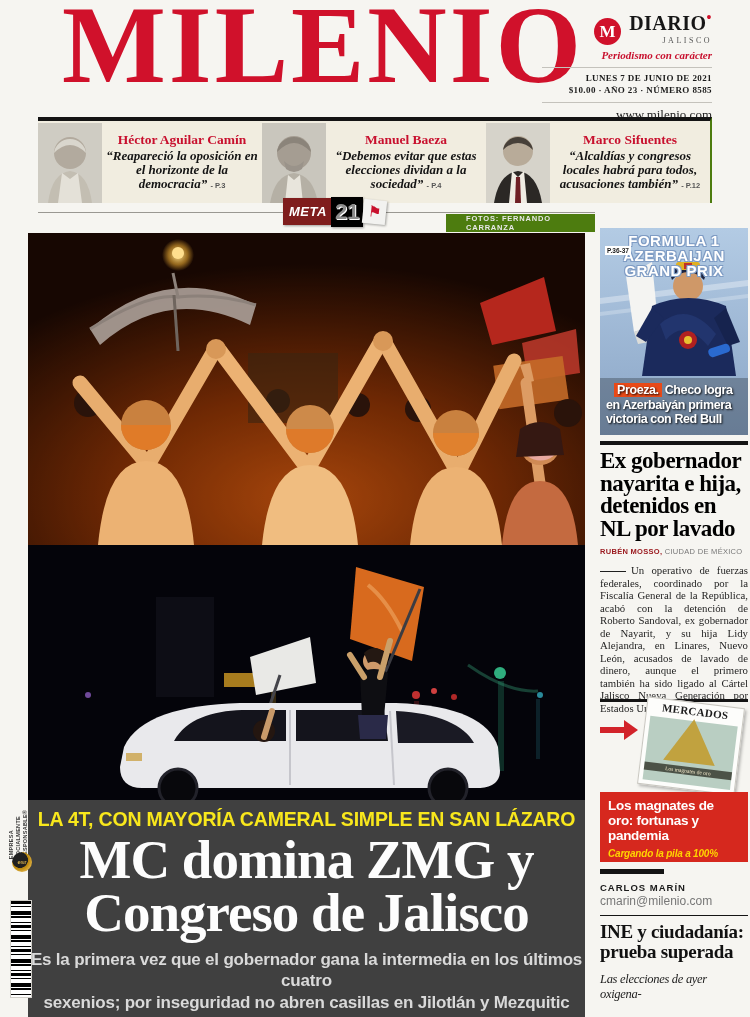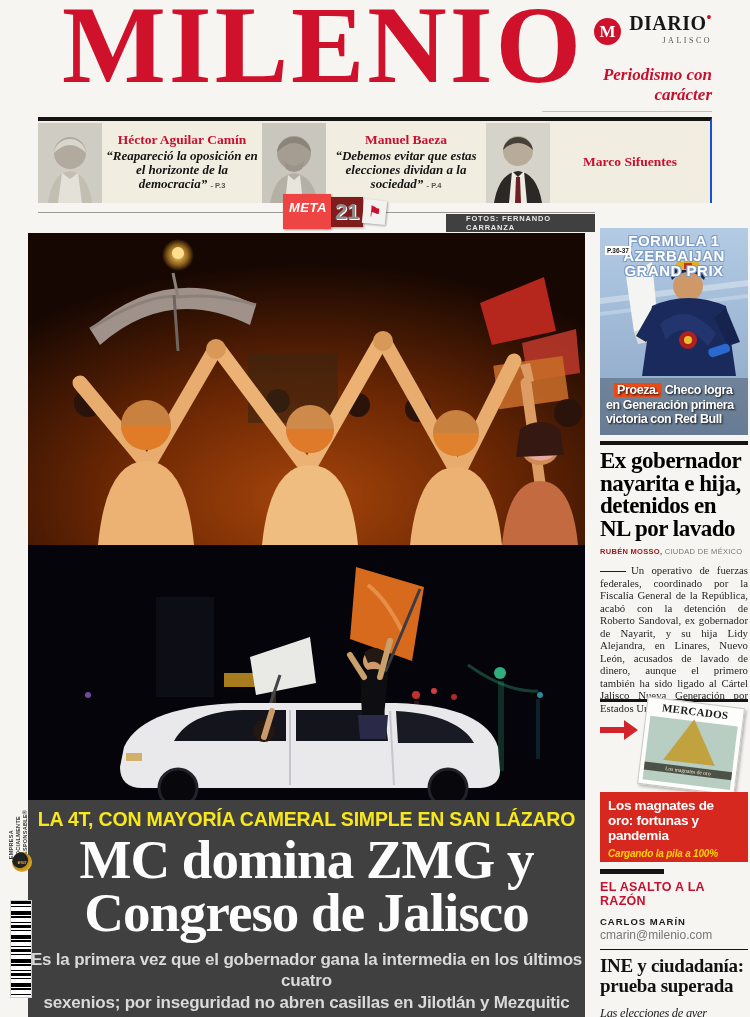--- a/index.html
+++ b/index.html
@@ -11,46 +11,46 @@
   .mast-title { position:absolute; left:24px; top:-16px; font-family:"Liberation Serif", serif;
     font-weight:bold; font-size:110px; line-height:1; letter-spacing:3px; color:#d0112b; }
   .m-mark { position:absolute; left:556px; top:12px; width:27px; height:27px; border-radius:50%;
     background:#d0112b; color:#fff; font-family:"Liberation Serif", serif; font-weight:bold;
     font-size:17px; display:flex; align-items:center; justify-content:center; }
   .mast-right { position:absolute; right:0; top:4px; width:170px; text-align:right;
     font-family:"Liberation Serif", serif; }
   .edition { font-size:20px; font-weight:bold; color:#161616; letter-spacing:.5px; }
   .edition .dot { color:#d0112b; font-size:14px; vertical-align:super; }
   .region { font-size:8px; letter-spacing:2.5px; color:#555; margin-top:1px; }
-  .tagline { font-size:17px; font-style:italic; font-weight:bold; color:#c8102e; margin-top:20px;font-family:Liberation Serif, serif; }
+  .tagline { font-size:11px; font-style:italic; font-weight:bold; color:#c8102e; margin-top:4px;font-family:Liberation Serif, serif; }
   .mast-rule { border:0; border-top:1px solid #c4c2bc; margin:6px 0 4px; }
   .date-line, .price-line { font-size:9px; font-weight:bold; color:#1c1c1c; letter-spacing:.4px; line-height:1.35; }
   .website { font-size:13px; color:#222; margin-top:4px; }
 
   
   .colstrip { position:absolute; left:38px; top:117px; width:674px; height:86px;
-    background:#f1ede0; border-top:4px solid #141414; border-right:2px solid #1d4ed8;
+    background:#f1ede0; border-top:4px solid #141414; border-right:2px solid #4d7c0f;
     display:flex; align-items:stretch; }
   .colitem { flex:1; display:flex; align-items:center; overflow:hidden; }
   .colphoto { width:64px; height:80px; flex:0 0 64px; margin-top:2px; }
   .coltext { flex:1; text-align:center; padding:0 4px; font-family:"Liberation Serif", serif; }
   .colname { color:#c8102e; font-weight:bold; font-size:13.5px; line-height:1.05; }
   .colquote { color:#141414; font-style:italic; font-weight:bold; font-size:13px; line-height:1.08; margin-top:1px; }
   .colpage { font-size:7.5px; font-style:normal; color:#555; font-family:"Liberation Sans", sans-serif; font-weight:bold; }
 
   
   .hairline { position:absolute; left:38px; top:212px; width:557px; height:1px; background:#9a9892; }
   .meta21 { position:absolute; left:283px; top:197px; height:29px; display:flex; align-items:center;
     filter:drop-shadow(1px 1px 1px rgba(0,0,0,.35)); }
-  .meta21-meta { background:#ef4444; color:#fff; font-weight:bold; font-style:italic; font-size:13px;
-    padding:6px 4px 14px 6px; letter-spacing:.5px; }
-  .meta21-num { background:#7f1d1d; color:#8d8d8d; font-weight:bold; font-size:22px; padding:2px 4px;
+  .meta21-meta { background:#7f1d1d; color:#fff; font-weight:bold; font-style:italic; font-size:13px;
+    padding:6px 4px 6px 6px; letter-spacing:.5px; }
+  .meta21-num { background:#000000; color:#8d8d8d; font-weight:bold; font-size:22px; padding:2px 4px;
     text-shadow:1px 1px 0 #fff; }
   .meta21-flag { background:#f2f2f0; color:#c8102e; font-size:15px; padding:3px 5px; transform:rotate(6deg); }
-  .photo-credit-bar { position:absolute; left:446px; top:214px; width:149px; height:18px; background:#404040;
+  .photo-credit-bar { position:absolute; left:446px; top:214px; width:149px; height:18px; background:#4d7c0f;
     color:#e9e9e9; font-size:7.5px; font-weight:bold; letter-spacing:.8px;
     display:flex; align-items:center; justify-content:flex-end; padding-right:5px;padding-left:20px; }
 
   
   .maincol { position:absolute; left:28px; top:233px; width:557px; height:864px; background:#404040; }
   .photo-top { position:absolute; left:0; top:0; width:557px; height:312px; }
   .photo-bottom { position:absolute; left:0; top:312px; width:557px; height:255px; }
   .kicker { position:absolute; left:0; top:575px; width:557px; text-align:center;
     color:#f8e71c; font-weight:bold; font-size:19.5px; letter-spacing:-.2px; }
   .headline { position:absolute; left:0; top:600px; width:557px; text-align:center;
@@ -173,20 +173,21 @@
     <svg class="colphoto" viewBox="0 0 64 80">
       <rect width="64" height="80" fill="#d6d3ca"></rect>
       <circle cx="32" cy="28" r="15" fill="#b8ab99"></circle>
       <path d="M32 14 a15 15 0 0 1 15 13 q-7 -7 -15 -7 q-8 0 -15 7 a15 15 0 0 1 15 -13" fill="#474039"></path>
       <path d="M8 80 q5 -30 24 -32 q19 2 24 32 z" fill="#2b2825"></path>
       <path d="M26 48 l6 6 l6 -6 l3 32 h-18 z" fill="#efece3"></path>
       <path d="M30 54 h4 l1 26 h-6 z" fill="#6e1f24"></path>
     </svg>
     <div class="coltext">
       <div class="colname">Marco Sifuentes</div>
+      <div class="colquote"><span>“Alcaldías y congresos locales habrá para todos, acusaciones también”</span> <span class="colpage">- P.12</span></div>
     </div>
   </div>
 </section>
 
 <div class="hairline"></div>
 <div class="meta21">
   <span class="meta21-meta">META</span>
   <span class="meta21-num">21</span>
   <span class="meta21-flag">⚑</span>
 </div>
@@ -362,21 +363,21 @@
         <rect x="108" y="118" width="22" height="9" rx="4" fill="#2a6ad0" transform="rotate(-18 119 122)"></rect>
       </g>
       <rect y="150" width="148" height="57" fill="#000" opacity=".25"></rect>
     </svg>
     <div class="f1head">
       <div>FORMULA 1</div>
       <div>AZERBAIJAN</div>
       <div>GRAND PRIX</div>
     </div>
     <div class="f1page">P.36-37</div>
-    <div class="f1caption"><span class="f1kick">Proeza.</span><span> Checo logra en Generación primera victoria con Red Bull</span></div>
+    <div class="f1caption"><span class="f1kick">Proeza.</span><span> Checo logra en Azerbaiyán primera victoria con Red Bull</span></div>
   </div>
 
   <div class="side-rule1"></div>
 
   <article class="sidebar-article">
     <h2 class="sa-headline">Ex gobernador nayarita e hija, detenidos en NL por lavado</h2>
     <div class="sa-byline"><span class="sa-byname">RUBÉN MOSSO,</span><span class="sa-byplace"> CIUDAD DE MÉXICO</span></div>
     <p class="sa-body"><span class="lead-dash"></span><span>Un operativo de fuerzas federales, coordinado por la Fiscalía General de la República, acabó con la detención de Roberto Sandoval, ex gobernador de Nayarit, y su hija Lidy Alejandra, en Linares, Nuevo León, acusados de lavado de dinero, aunque el primero también ha sido ligado al Cártel Jalisco Nueva Generación por Estados Unidos. </span><span class="sa-pageref">PAG. 20</span></p>
   </article>
 
@@ -395,21 +396,20 @@
       </div>
     </div>
     <div class="merc-box">
       <div class="merc-head">Los magnates de oro: fortunas y pandemia</div>
       <div class="merc-sub">Cargando la pila a 100%</div>
     </div>
   </div>
 
   <section class="opinion">
     <div class="op-rule"></div>
-    <div class="op-section">EL ASALTO A LA RAZÓN</div>
     <div class="op-author">CARLOS MARÍN</div>
     <div class="op-email">cmarin@milenio.com</div>
     <hr class="op-hr">
     <h3 class="op-headline">INE y ciudadanía: prueba superada</h3>
     <div class="op-teaser">
       <div>Las elecciones de ayer oxigena-</div>
 
     </div>
   </section>
 </aside>

